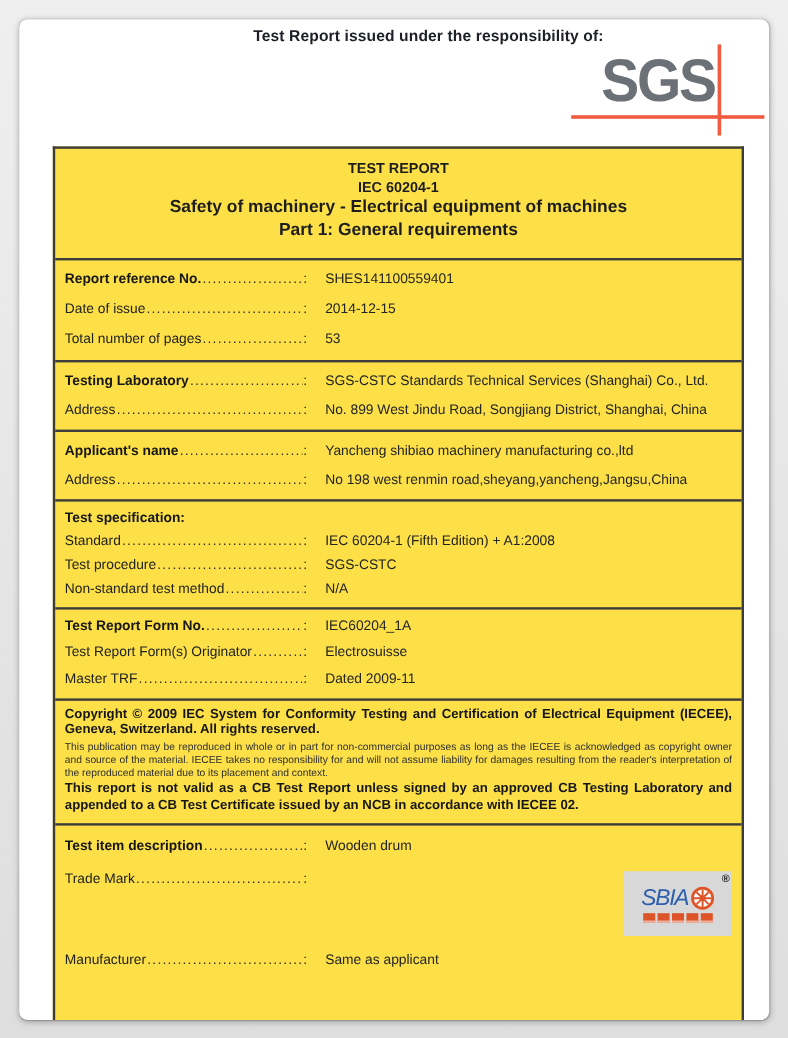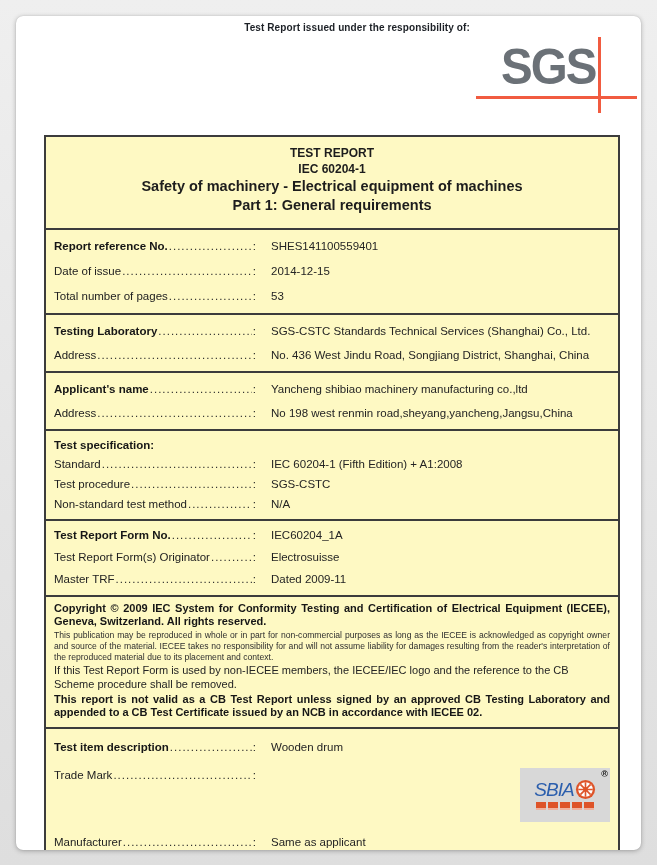--- a/index.html
+++ b/index.html
@@ -12,36 +12,36 @@
   }
   .page{
     position:absolute;left:16px;top:16px;width:625px;height:834px;
     background:#ffffff;border-radius:7px;
     box-shadow:0 1px 5px rgba(0,0,0,.28),0 0 1px rgba(0,0,0,.2);
     overflow:hidden;
   }
   
   .hdr{
     padding-top:6px;padding-left:57px;
-    text-align:center;font-size:10px;font-weight:bold;color:#1c2026;
+    text-align:center;font-size:13px;font-weight:bold;color:#1c2026;
     letter-spacing:.1px;
   }
   
   .sgs{position:absolute;top:24px;left:455px;width:170px;height:80px;}
   .sgs-text{
     position:absolute;top:2px;right:45px;
     font-size:50px;line-height:1;font-weight:700;color:#6b7177;
     letter-spacing:-2px;transform:scaleX(.95);transform-origin:right;
   }
   .sgs-v{position:absolute;top:-3px;right:40px;width:3px;height:76px;background:#f15b40;}
   .sgs-h{position:absolute;top:56px;left:5px;width:161px;height:3px;background:#f15b40;}
   
   .tbl{
-    position:absolute;top:119px;left:28px;width:576px;bottom:-2px;
-    border:2px solid #3c3c3c;border-bottom:none;background:#fef9c3;
+    position:absolute;top:106px;left:28px;width:576px;bottom:-2px;
+    border:2px solid #3c3c3c;border-bottom:none;background:#fde047;
     box-sizing:border-box;
   }
   .sec{border-top:2px solid #3c3c3c;}
   .sec:first-child{border-top:none;}
   .sec-title{text-align:center;padding:9px 4px 13px;}
   .t1{font-size:12px;font-weight:bold;line-height:1.3;color:#1d1d1d;}
   .t2{font-size:14.5px;font-weight:bold;line-height:1.32;color:#1d1d1d;}
   .sec-pad{padding:4px 0;}
   .row{display:flex;align-items:baseline;padding:4.5px 8px;font-size:11.5px;line-height:1.3;}
   .sec-b .row{padding:5px 8px;}
@@ -137,21 +137,21 @@
             <span class="colon">:</span>
           </span>
         <span class="val">SGS-CSTC Standards Technical Services (Shanghai) Co., Ltd.</span>
       </div>
       <div class="row">
         <span class="lhs">
             <span class="lbl">Address</span>
             <span class="dots">........................................................................................................................</span>
             <span class="colon">:</span>
           </span>
-        <span class="val">No. 436 West Jindu Road, Songjiang District, Shanghai, China</span>
+        <span class="val">No. 899 West Jindu Road, Songjiang District, Shanghai, China</span>
       </div>
     </div>
 
     <div class="sec sec-pad">
       <div class="row">
         <span class="lhs">
             <span class="lbl b">Applicant's name</span>
             <span class="dots">........................................................................................................................</span>
             <span class="colon">:</span>
           </span>
@@ -222,21 +222,20 @@
             <span class="dots">........................................................................................................................</span>
             <span class="colon">:</span>
           </span>
         <span class="val">Dated 2009-11</span>
       </div>
     </div>
 
     <div class="sec sec-copy">
       <p class="cp1">Copyright © 2009 IEC System for Conformity Testing and Certification of Electrical Equipment (IECEE), Geneva, Switzerland. All rights reserved.</p>
       <p class="cp2">This publication may be reproduced in whole or in part for non-commercial purposes as long as the IECEE is acknowledged as copyright owner and source of the material. IECEE takes no responsibility for and will not assume liability for damages resulting from the reader's interpretation of the reproduced material due to its placement and context.</p>
-      <p class="cp3">If this Test Report Form is used by non-IECEE members, the IECEE/IEC logo and the reference to the CB Scheme procedure shall be removed.</p>
       <p class="cp4">This report is not valid as a CB Test Report unless signed by an approved CB Testing Laboratory and appended to a CB Test Certificate issued by an NCB in accordance with IECEE 02.</p>
     </div>
 
     <div class="sec sec-pad sec-h">
       <div class="row">
         <span class="lhs">
             <span class="lbl b">Test item description</span>
             <span class="dots">........................................................................................................................</span>
             <span class="colon">:</span>
           </span>

